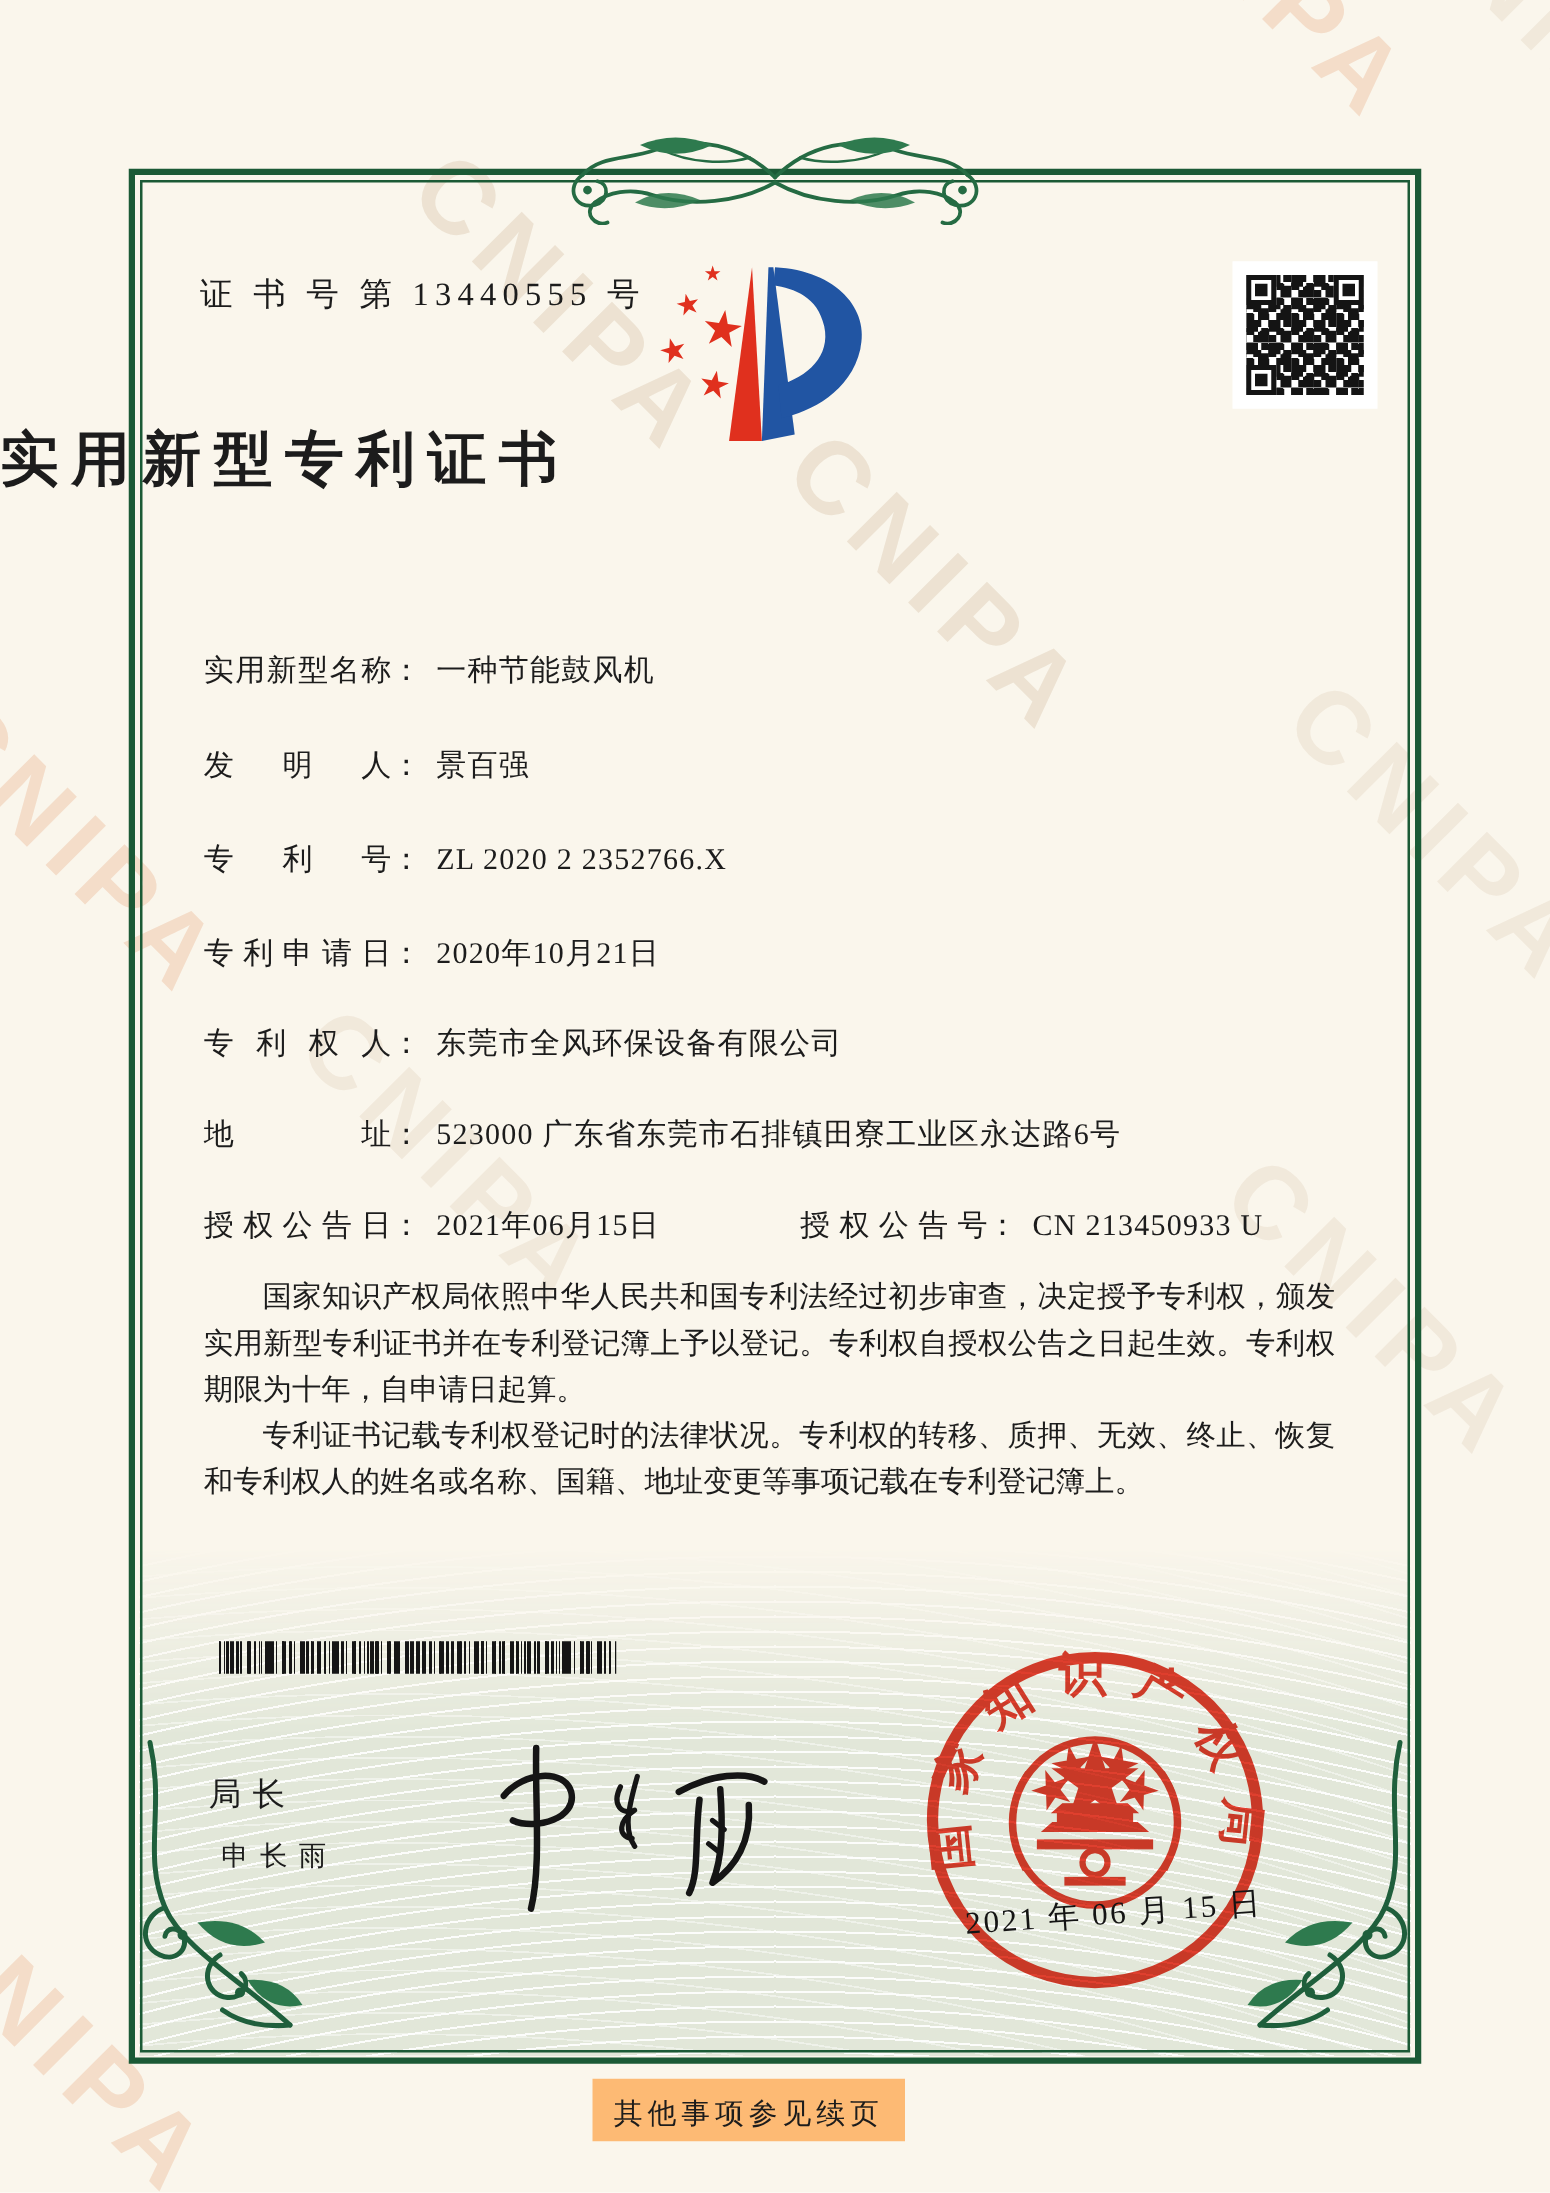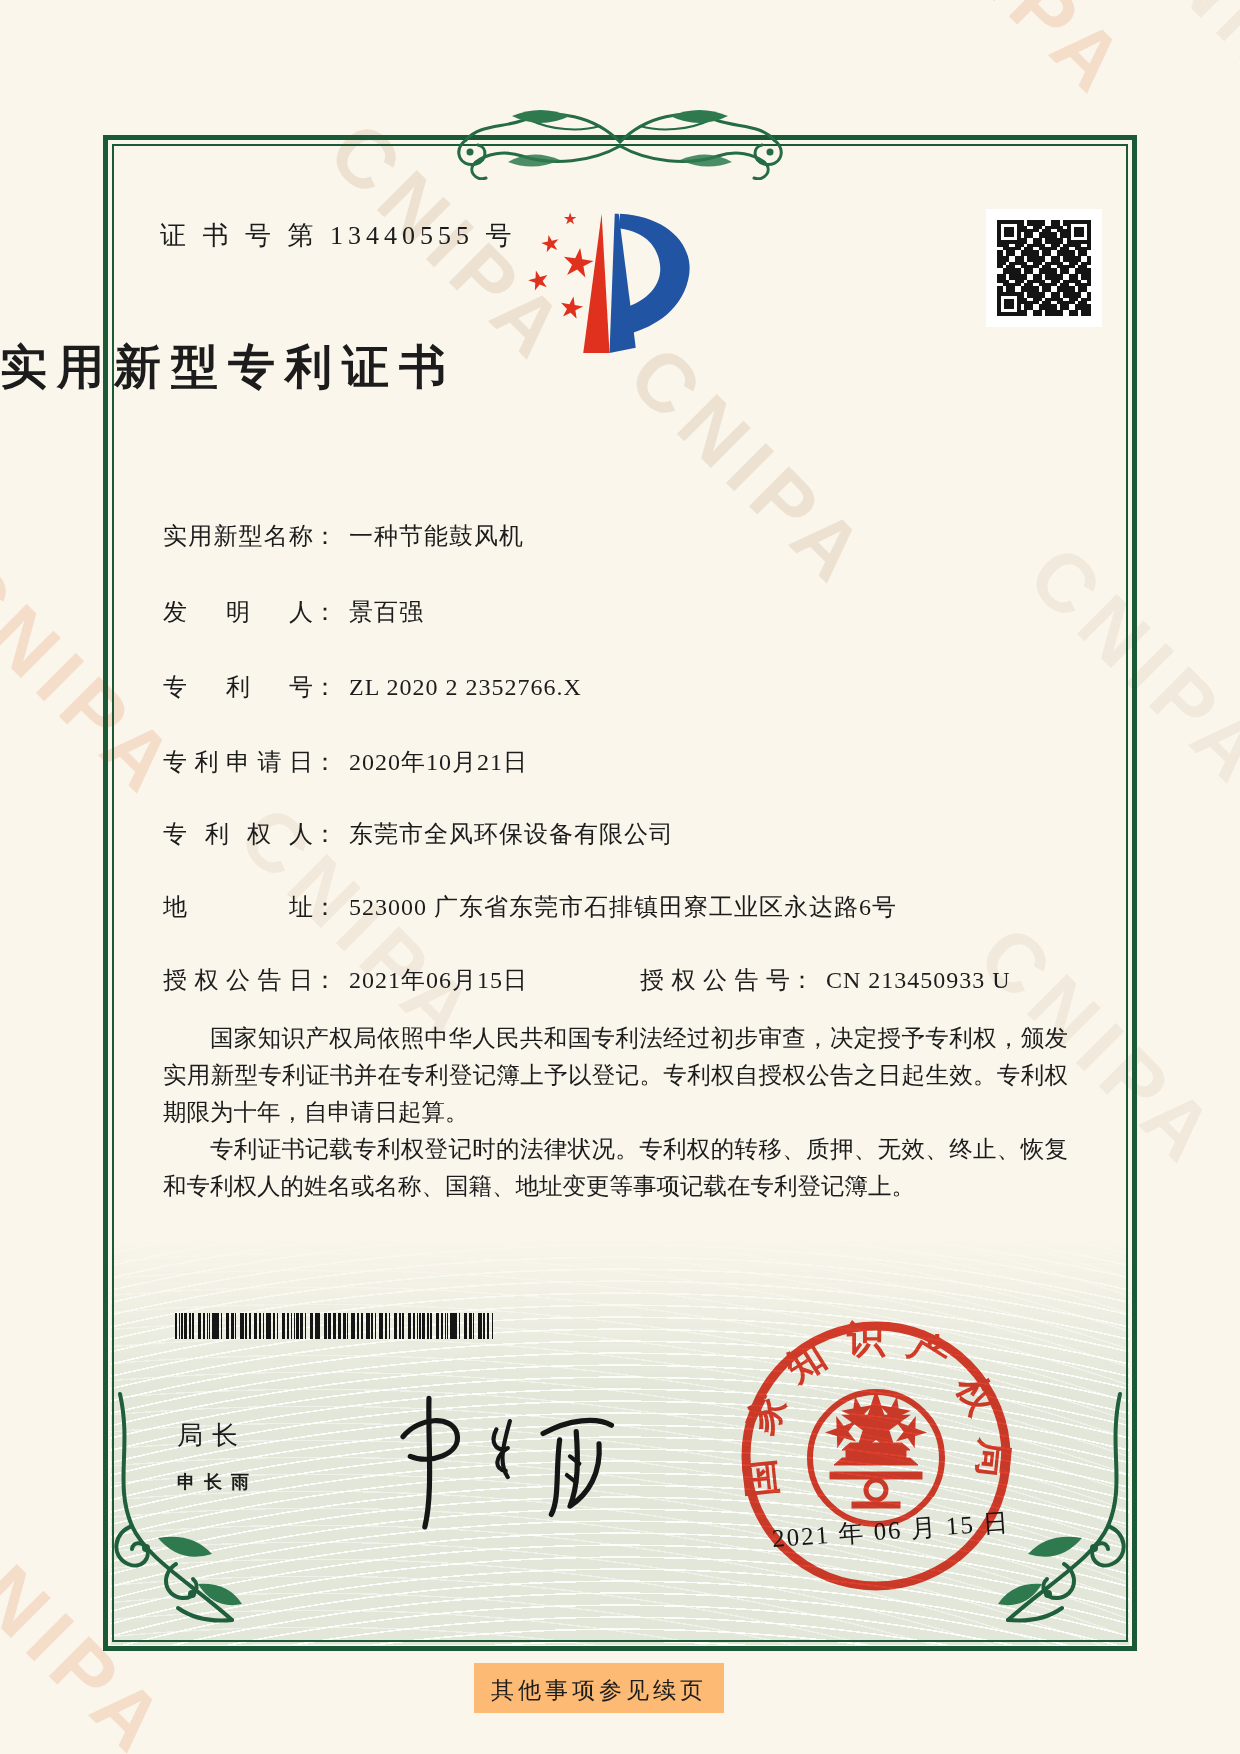--- a/index.html
+++ b/index.html
@@ -70,22 +70,22 @@
   }
   .body-text p{margin:0;text-indent:2em;}
   
   .barcode{
     position:absolute;z-index:5;left:175px;top:1313px;width:318px;height:26px;
     background-image:
       repeating-linear-gradient(90deg,#151515 0 2px,transparent 2px 4px,#151515 4px 5px,transparent 5px 9px,#151515 9px 12px,transparent 12px 14px),
       repeating-linear-gradient(90deg,#151515 0 1px,transparent 1px 6px,#151515 6px 8px,transparent 8px 17px);
   }
   
-  .director-title{position:absolute;z-index:5;left:177px;top:1418px;font-size:26px;letter-spacing:9px;font-family:"Liberation Sans","DejaVu Sans",sans-serif;text-align:center;}
-  .director-name{position:absolute;z-index:5;left:177px;top:1470px;font-size:18px;letter-spacing:9px;font-family:"Liberation Sans","DejaVu Sans",sans-serif;font-weight:bold;}
+  .director-title{position:absolute;z-index:5;left:167px;top:1418px;font-size:26px;letter-spacing:9px;font-family:"Liberation Sans","DejaVu Sans",sans-serif;text-align:center;}
+  .director-name{position:absolute;z-index:5;left:177px;top:1470px;font-size:22px;letter-spacing:9px;font-family:"Liberation Sans","DejaVu Sans",sans-serif;}
   .sig{position:absolute;z-index:5;left:356px;top:1390px;width:260px;height:140px;}
   
   .seal{position:absolute;z-index:6;left:731px;top:1311px;width:290px;height:290px;opacity:.93;mix-blend-mode:multiply;}
   .seal-date{
     position:absolute;z-index:7;left:772px;top:1514px;width:230px;
     font-size:25px;letter-spacing:2px;color:#141414;white-space:nowrap;
     transform:rotate(-4deg);
   }
   
   .footer-page{position:absolute;z-index:5;left:0;right:0;top:1602px;text-align:center;font-size:21px;letter-spacing:3px;}

